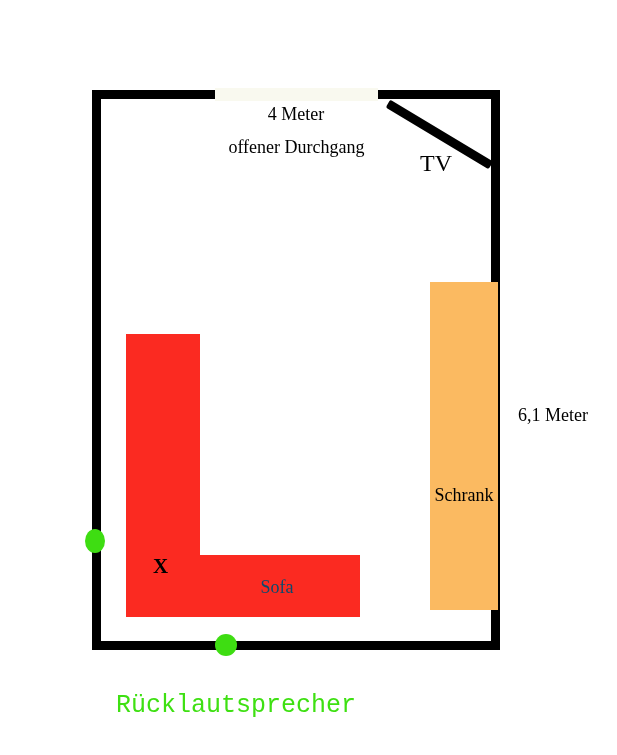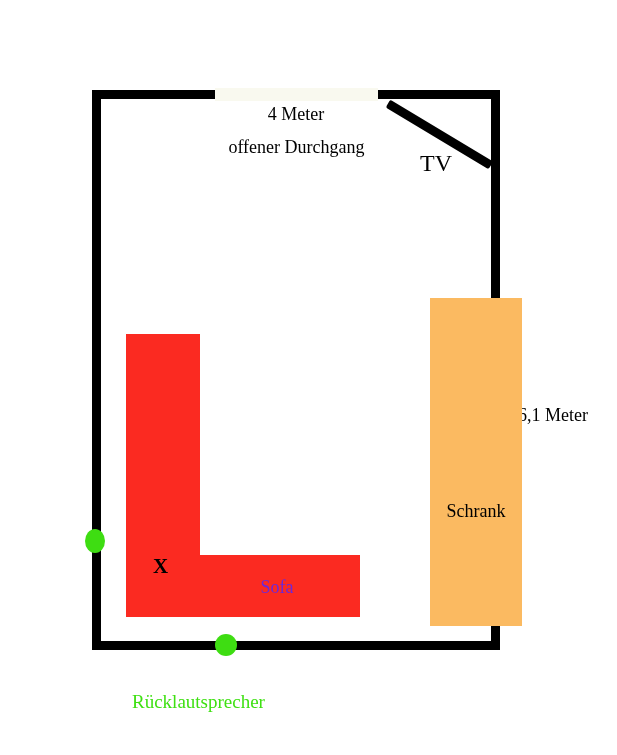--- a/index.html
+++ b/index.html
@@ -60,24 +60,23 @@
   }
   .tv-label{
     left:420px; top:106px; font-size:24px;
   }
   
   .dim-right{
     left:518px; top:362px; font-size:18px;
   }
   
   .cabinet{
-    left:430px; top:298px;
+    left:430px; top:282px;
     width:68px; height:328px;
     background:var(--cabinet);
-    padding-left:24px;
   }
   .cabinet-label{
     position:absolute;
     left:50%; top:160px;
     transform:translateX(-50%);
     font-size:18px; white-space:nowrap;
   }
   
   .sofa{
     left:126px; top:334px;
@@ -92,42 +91,42 @@
     position:absolute; left:0; top:221px;
     width:234px; height:62px;
     background:var(--sofa);
   }
   .seat-x{
     position:absolute; left:27px; top:220px;
     font-size:21px; font-weight:bold; color:#000;
   }
   .sofa-label{
     position:absolute; left:109px; top:243px;
-    width:84px; text-align:center; font-size:18px; color:#6d28d9;
+    width:84px; text-align:center; font-size:18px; color:#0c4a6e;
   }
   
   .speaker{
     background:var(--speaker);
     border-radius:50%;
   }
   .speaker-left{
     left:85px; top:529px; width:20px; height:24px;
   }
   .speaker-bottom{
     left:215px; top:634px; width:22px; height:22px;
   }
   
   .legend-seat{
     left:130px; top:664px;
     font-size:18px; font-weight:bold;
   }
   .legend-speaker{
-    left:132px; top:691px;
-    font-size:19px;
-    font-family:Liberation Serif, serif;
+    left:116px; top:691px;
+    font-size:25px;
+    font-family:Liberation Mono, monospace;
     color:var(--speaker_text);
   }
 </style>
 </head>
 <body>
 
 <div class="canvas">
 
   <div class="abs label dim-top">4 Meter</div>
 

